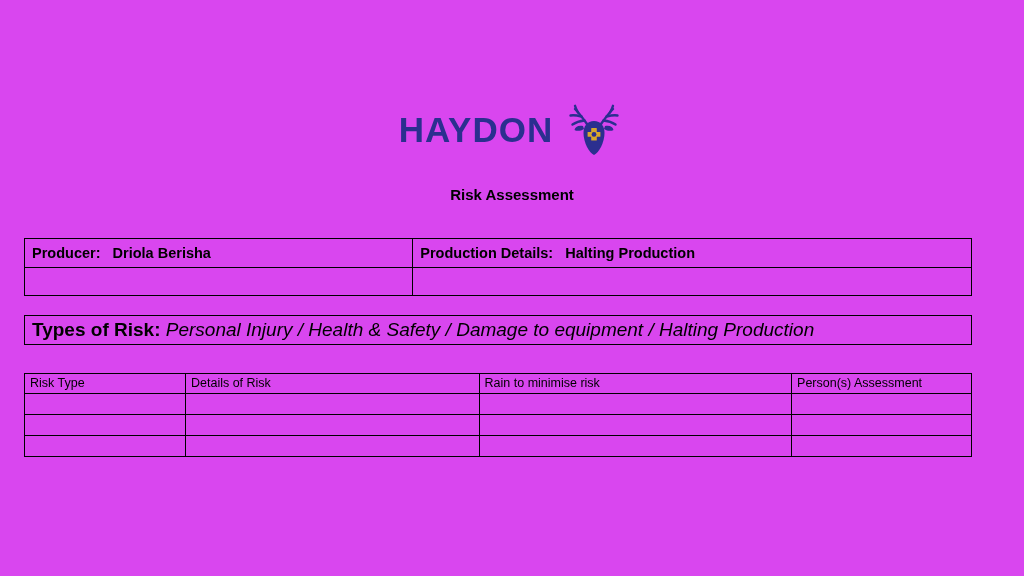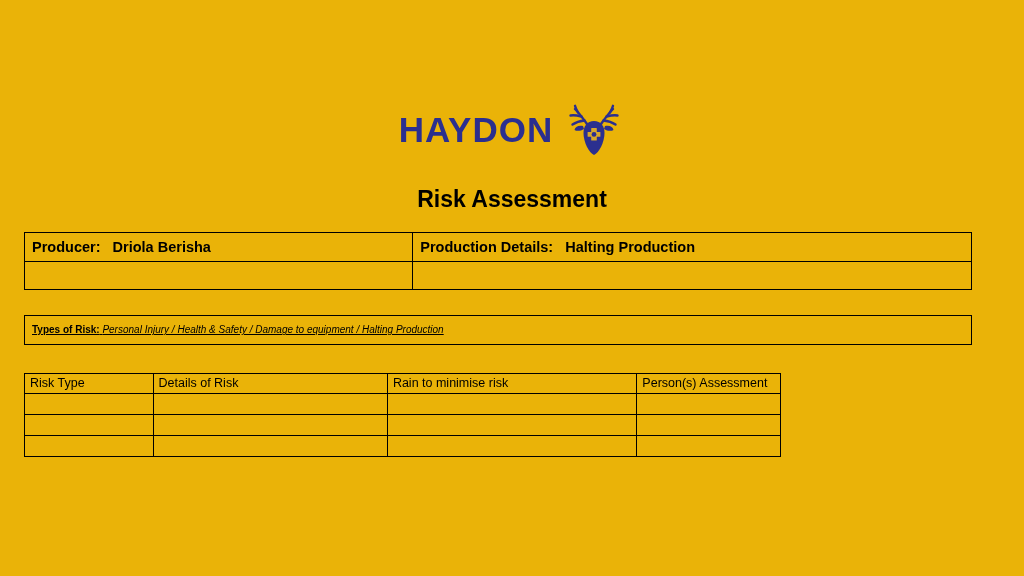--- a/index.html
+++ b/index.html
@@ -11,21 +11,21 @@
     width: 1024px;
     height: 576px;
     font-family: "Liberation Sans", sans-serif;
     color: #000000;
     overflow: hidden;
   }
   .page {
     position: relative;
     width: 1024px;
     height: 576px;
-    background: #eab308;
+    background: #d946ef;
   }
 
   
   .logo-block {
     position: absolute;
     left: 0;
     top: 104px;
     width: 1024px;
     text-align: center;
   }
@@ -50,21 +50,21 @@
   }
   .logo-mark svg { display: block; }
 
   
   .doc-title {
     position: absolute;
     left: 0;
     top: 186px;
     width: 1024px;
     text-align: center;
-    font-size: 23px;
+    font-size: 15px;
     font-weight: bold;
     color: #000;
   }
 
   
   table {
     border-collapse: collapse;
     table-layout: fixed;
   }
   td {
@@ -72,21 +72,21 @@
     vertical-align: middle;
     padding: 3px 7px;
     font-size: 14.5px;
     line-height: 1.15;
   }
 
   
   .info-table {
     position: absolute;
     left: 24px;
-    top: 232px;
+    top: 238px;
     width: 948px;
   }
   .info-table td {
     height: 22px;
   }
   .info-table .cell-label {
     font-weight: bold;
     font-size: 14.5px;
   }
   .info-table .blank-row td {
@@ -95,36 +95,35 @@
 
   
   .risk-types-table {
     position: absolute;
     left: 24px;
     top: 315px;
     width: 948px;
   }
   .risk-types-table td {
     height: 22px;
-    font-size: 10px;
-    text-decoration: underline;
+    font-size: 19px;
   }
   .risk-types-label {
     font-weight: bold;
   }
   .risk-types-value {
     font-style: italic;
   }
 
   
   .risk-table {
     position: absolute;
     left: 24px;
     top: 373px;
-    width: 757px;
+    width: 948px;
   }
   .risk-table td {
     font-size: 12.5px;
     height: 17px;
     padding: 1px 5px;
   }
   .risk-table .empty-row td {
     height: 18px;
   }
   .nowrap {

